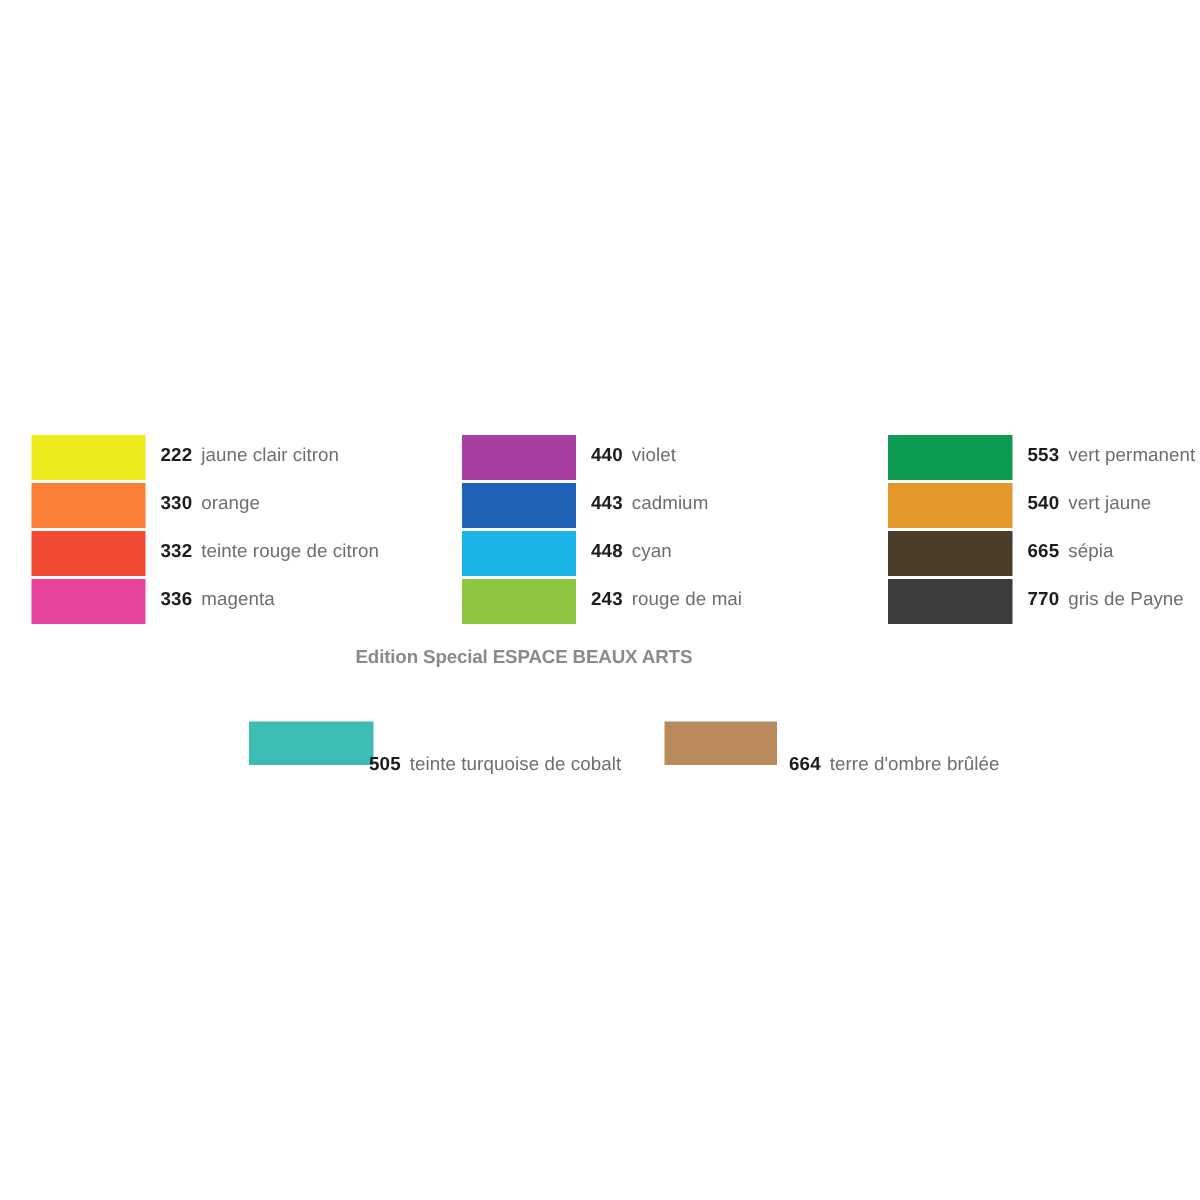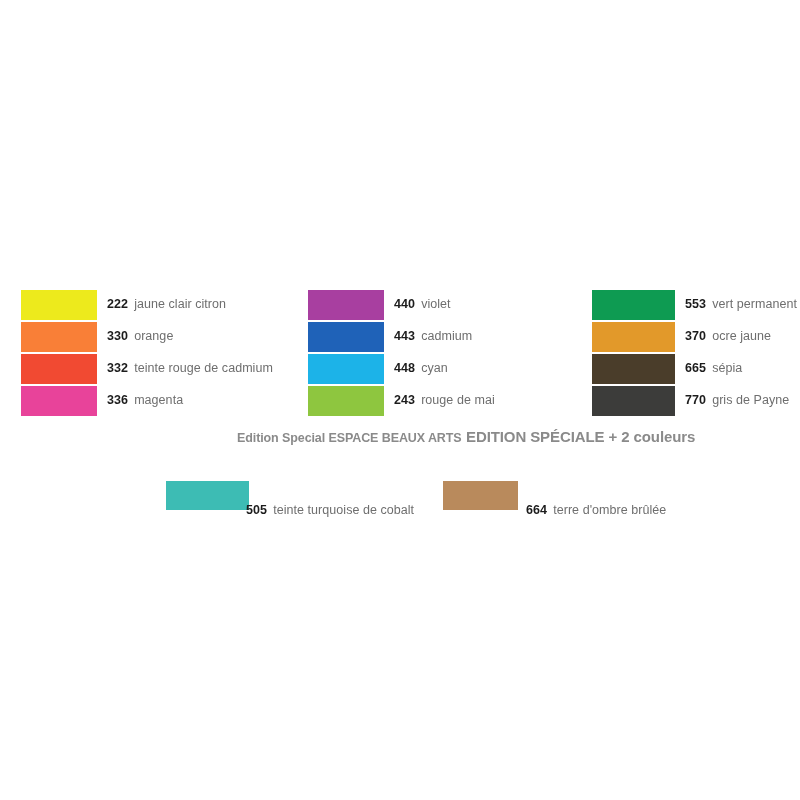--- a/index.html
+++ b/index.html
@@ -143,21 +143,21 @@
       </div>
       <div class="label">
         <span class="code">330</span><span class="name">orange</span>
       </div>
     </div>
     <div class="swatch-row">
       <div class="swatch">
         <div class="swatch-inner" style="background: rgb(241, 74, 50);"></div>
       </div>
       <div class="label">
-        <span class="code">332</span><span class="name">teinte rouge de cadmium</span>
+        <span class="code">332</span><span class="name">teinte rouge de citron</span>
       </div>
     </div>
     <div class="swatch-row">
       <div class="swatch">
         <div class="swatch-inner" style="background: rgb(232, 67, 154);"></div>
       </div>
       <div class="label">
         <span class="code">336</span><span class="name">magenta</span>
       </div>
     </div>
@@ -205,21 +205,21 @@
       </div>
       <div class="label">
         <span class="code">553</span><span class="name">vert permanent</span>
       </div>
     </div>
     <div class="swatch-row">
       <div class="swatch">
         <div class="swatch-inner" style="background: rgb(226, 153, 42);"></div>
       </div>
       <div class="label">
-        <span class="code">370</span><span class="name">ocre jaune</span>
+        <span class="code">540</span><span class="name">vert jaune</span>
       </div>
     </div>
     <div class="swatch-row">
       <div class="swatch">
         <div class="swatch-inner" style="background: rgb(74, 61, 42);"></div>
       </div>
       <div class="label">
         <span class="code">665</span><span class="name">sépia</span>
       </div>
     </div>
@@ -227,21 +227,20 @@
       <div class="swatch">
         <div class="swatch-inner" style="background: rgb(60, 60, 58);"></div>
       </div>
       <div class="label">
         <span class="code">770</span><span class="name">gris de Payne</span>
       </div>
     </div>
   </div>
 
   <div class="heading heading-left">Edition Special ESPACE BEAUX ARTS</div>
-  <div class="heading heading-right">EDITION SPÉCIALE + 2 couleurs</div>
 
   <div class="extra extra-1">
     <div class="swatch">
       <div class="swatch-inner" style="background: rgb(61, 188, 180);"></div>
     </div>
     <div class="label">
       <span class="code">505</span><span class="name">teinte turquoise de cobalt</span>
     </div>
   </div>
 

